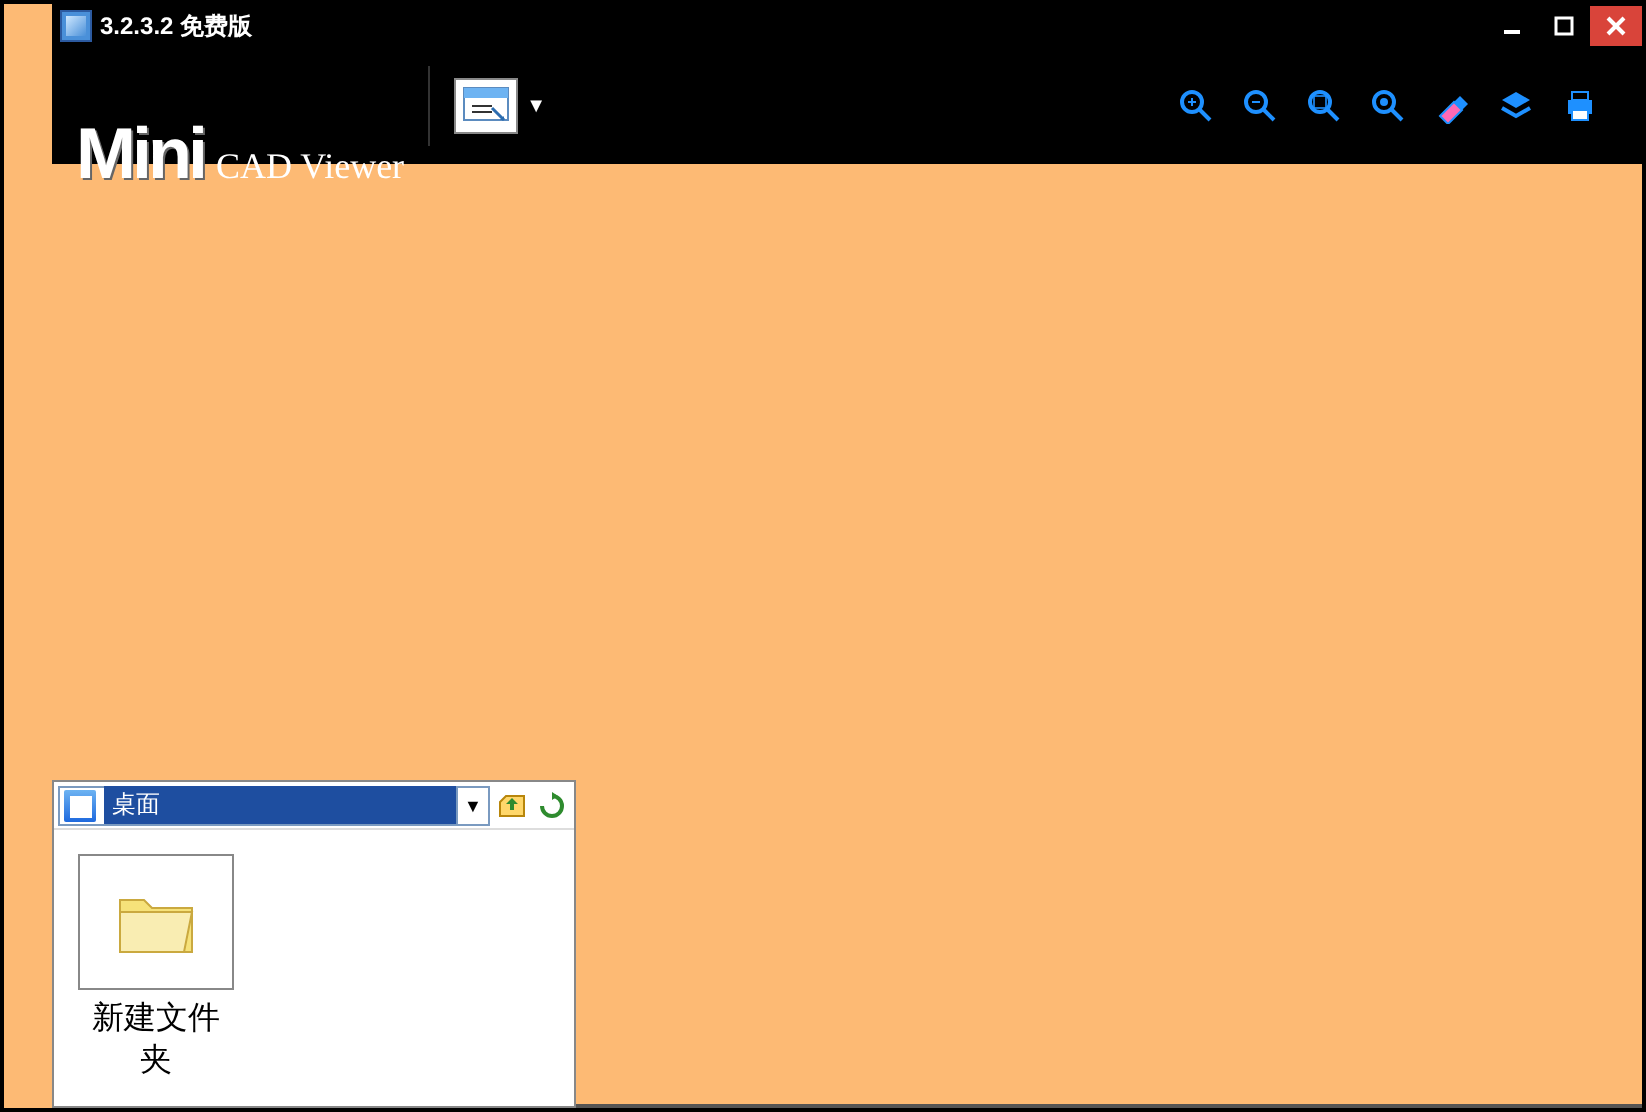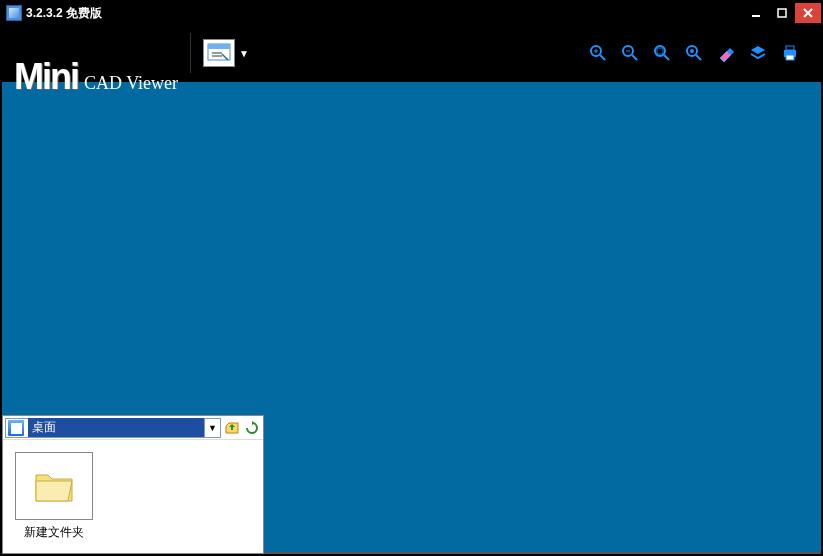--- a/index.html
+++ b/index.html
@@ -1,18 +1,18 @@
 <!DOCTYPE html>
 <html><head>
 <meta charset="utf-8">
 <style>
 * { margin: 0; padding: 0; box-sizing: border-box; }
 body { width: 823px; height: 556px; font-family: "Microsoft YaHei", "SimSun", Arial, sans-serif; font-size: 12px; overflow: hidden; background: #000; }
 
-.window { width: 823px; height: 556px; border: 2px solid #000; position: relative; background: #0369a1; }
+.window { width: 823px; height: 556px; border: 2px solid #000; position: relative; background: #fdba74; padding-left: 24px; }
 
 .titlebar { height: 22px; background: #000; display: flex; align-items: center; padding-left: 4px; }
 .titlebar-icon { width: 16px; height: 16px; background: #4a90d9; border: 1px solid #2c5aa0; position: relative; margin-right: 4px; }
 .titlebar-icon::after { content: ''; position: absolute; inset: 2px; background: linear-gradient(135deg,#cfe8ff,#4a90d9); }
 .titlebar-text { color: #fff; font-weight: bold; flex: 1; }
 .titlebar-btns { display: flex; }
 .ttl-btn { width: 26px; height: 20px; display: flex; align-items: center; justify-content: center; cursor: pointer; }
 .ttl-min { color:#fff; }
 .ttl-max { color:#fff; }
 .ttl-close { background:#d9443a; }
@@ -42,21 +42,21 @@
 .sb-combo { flex:1; height:20px; border:1px solid #7a9ac0; background:#fff; display:flex; align-items:center; padding-left:2px; position:relative; }
 .sb-combo-icon { width:16px; height:16px; background:linear-gradient(#6db3f2,#1e69de); border-radius:1px; margin-right:4px; position:relative; }
 .sb-combo-icon::after{ content:''; position:absolute; inset:3px 2px 2px 3px; background:#fff; }
 .sb-combo-text { flex:1; background:#1e4ea0; color:#fff; padding:1px 4px; }
 .sb-combo-arrow { width:16px; height:18px; border-left:1px solid #7a9ac0; display:flex; align-items:center; justify-content:center; color:#000; font-size:9px; }
 .sb-btn { width:18px; height:18px; display:flex; align-items:center; justify-content:center; cursor:pointer; }
 
 .sb-content { flex:1; padding:12px; }
 .folder-item { width:78px; text-align:center; cursor:pointer; }
 .folder-thumb { width:78px; height:68px; border:1px solid #888; display:flex; align-items:center; justify-content:center; background:#fff; margin-bottom:4px; }
-.folder-name { color:#000; font-size:12px; }
+.folder-name { color:#000; font-size:16px; }
 
 .viewport { flex:1; background:#000; border:1px solid #555; position:relative; }
 .arrow-annot { position:absolute; pointer-events:none; }
 
 </style>
 </head>
 <body>
 
 <div class="window">
 

